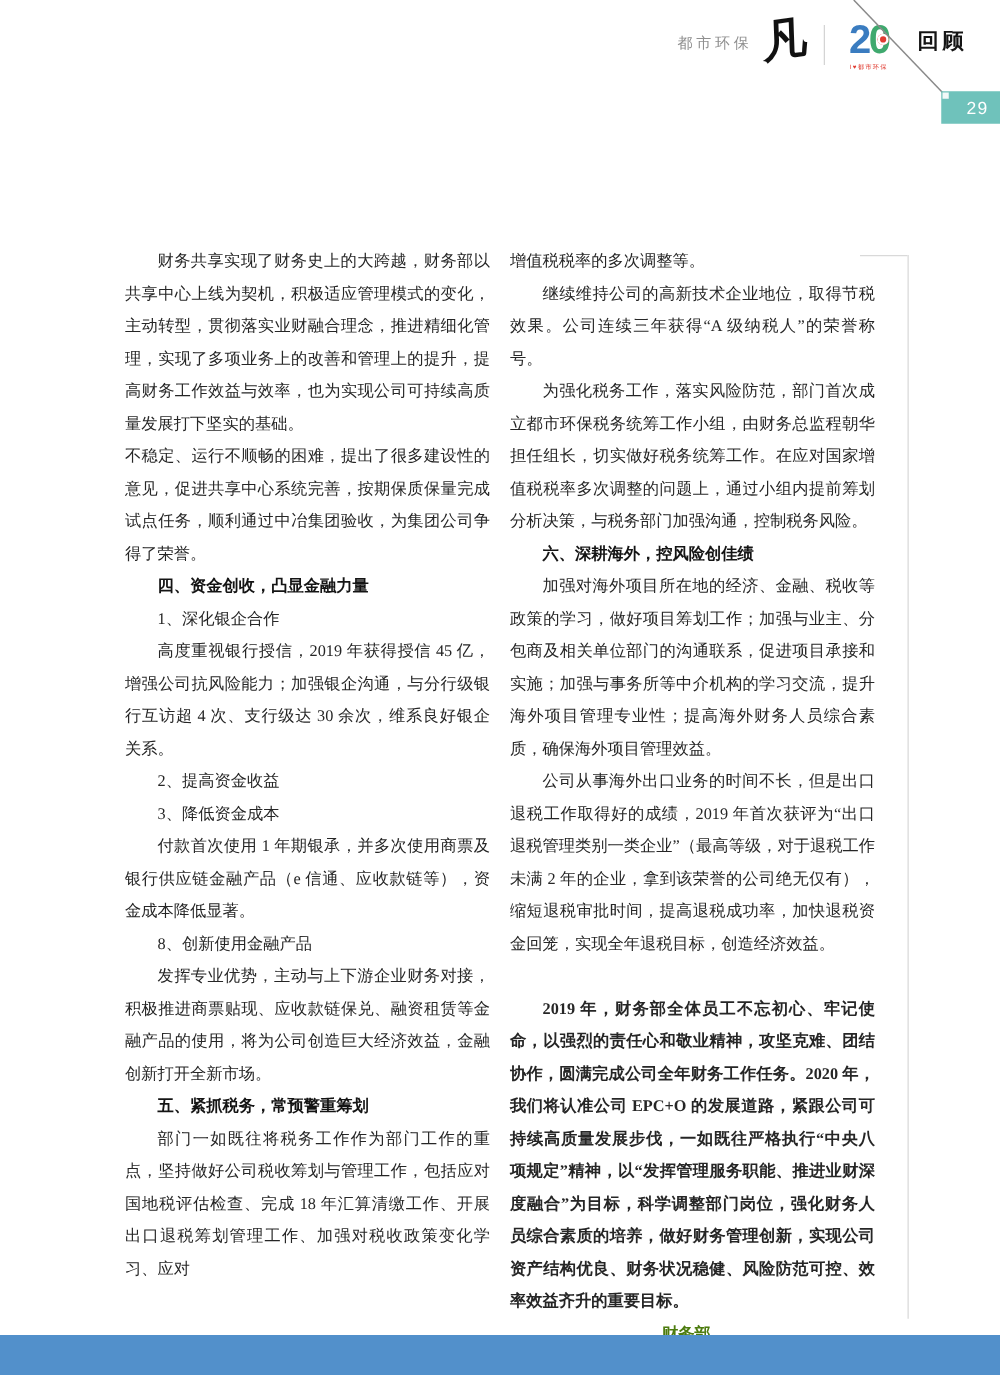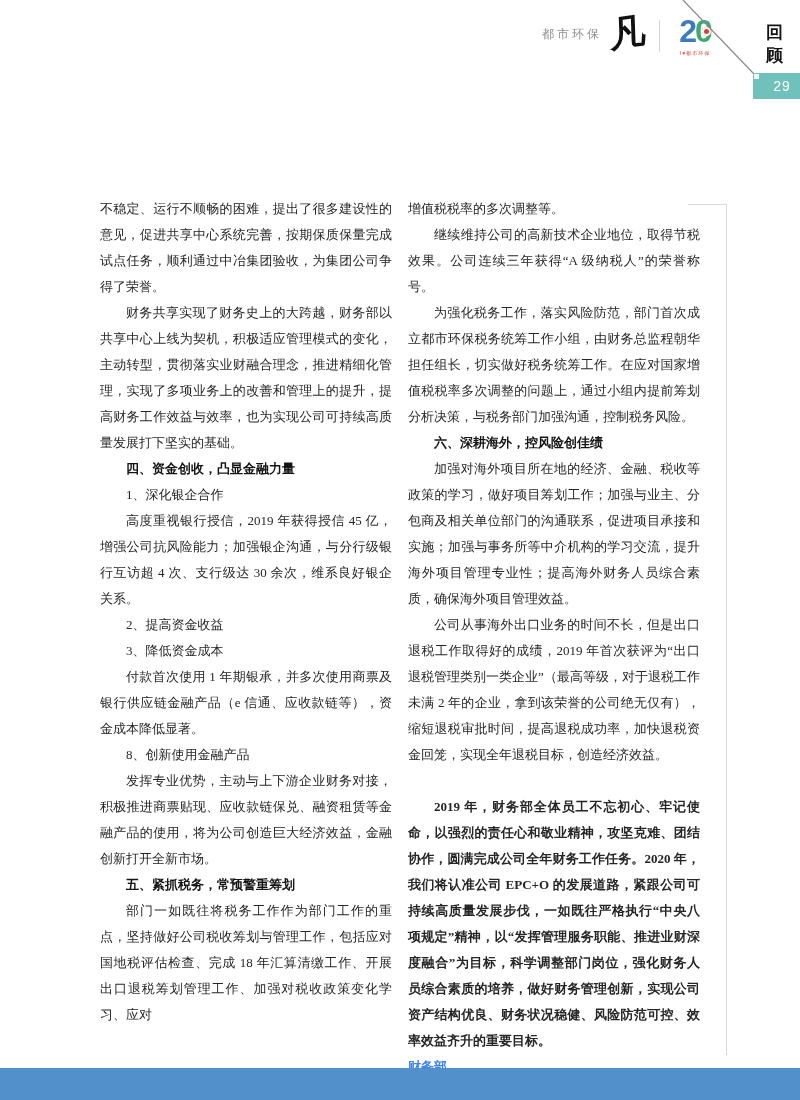--- a/index.html
+++ b/index.html
@@ -39,21 +39,21 @@
     position:absolute;right:13px;top:13px;width:9px;height:9px;border-radius:50%;
     background:var(--anniv-red);box-shadow:0 0 0 2px #fff inset;
   }
   .anniv-tagline{
     font-family:"Liberation Sans", sans-serif;font-size:5px;color:var(--anniv-red);
     margin-top:2px;letter-spacing:1px;white-space:nowrap;
   }
   .section-label{
     position:absolute;left:734px;top:21px;
     font-family:"Liberation Sans", sans-serif;font-weight:bold;
-    font-size:17px;color:#141414;letter-spacing:3px;margin-left:32px;
+    font-size:17px;color:#141414;letter-spacing:3px;
   }
   .header-diagonal{position:absolute;left:0;top:0;pointer-events:none;}
   .page-num-box{
     position:absolute;left:753px;top:73px;width:58px;height:26px;
     background:var(--teal);color:#fff;
     font-family:"Liberation Sans", sans-serif;font-size:14px;
     display:flex;align-items:center;justify-content:center;letter-spacing:1px;
   }
   .page-num-corner{position:absolute;left:1px;top:1px;width:5px;height:5px;background:#fff;opacity:.9;}
 
@@ -70,22 +70,22 @@
   .col-left{left:100px;}
   .col-right{left:408px;}
   .col p{margin:0;text-indent:2em;}
   .col p.no-indent{text-indent:0;}
   .col p.space-before{margin-top:26px;font-weight:bold;}
   .col p.heading{
     font-family:"Liberation Sans", sans-serif;font-weight:bold;color:#141414;
   }
   .col p.subitem{font-weight:normal;}
   .col p.signature{
-    font-family:"Liberation Sans", sans-serif;font-weight:bold;color:#3b82f6;
-    text-align:left;text-indent:0;padding-right:10px;
+    font-family:"Liberation Sans", sans-serif;font-weight:bold;color:#4d7c0f;
+    text-align:center;text-indent:0;padding-right:10px;
   }
 
   
   .footer-band{position:absolute;left:0;top:1068px;width:800px;height:32px;background:var(--blue);}
 </style>
 </head>
 <body>
 
 <div class="page">
 
@@ -109,22 +109,22 @@
 
   <div class="page-num-box">
     <span class="page-num-corner"></span>
     <span>29</span>
   </div>
 
   <div class="rule-h"></div>
   <div class="rule-v"></div>
 
   <div class="col col-left" id="left-column">
+      <p class="para">财务共享实现了财务史上的大跨越，财务部以共享中心上线为契机，积极适应管理模式的变化，主动转型，贯彻落实业财融合理念，推进精细化管理，实现了多项业务上的改善和管理上的提升，提高财务工作效益与效率，也为实现公司可持续高质量发展打下坚实的基础。</p>
       <p class="para no-indent">不稳定、运行不顺畅的困难，提出了很多建设性的意见，促进共享中心系统完善，按期保质保量完成试点任务，顺利通过中冶集团验收，为集团公司争得了荣誉。</p>
-      <p class="para">财务共享实现了财务史上的大跨越，财务部以共享中心上线为契机，积极适应管理模式的变化，主动转型，贯彻落实业财融合理念，推进精细化管理，实现了多项业务上的改善和管理上的提升，提高财务工作效益与效率，也为实现公司可持续高质量发展打下坚实的基础。</p>
       <p class="heading">四、资金创收，凸显金融力量</p>
       <p class="subitem">1、深化银企合作</p>
       <p class="para">高度重视银行授信，2019 年获得授信 45 亿，增强公司抗风险能力；加强银企沟通，与分行级银行互访超 4 次、支行级达 30 余次，维系良好银企关系。</p>
       <p class="subitem">2、提高资金收益</p>
       <p class="subitem">3、降低资金成本</p>
       <p class="para">付款首次使用 1 年期银承，并多次使用商票及银行供应链金融产品（e 信通、应收款链等），资金成本降低显著。</p>
       <p class="subitem">8、创新使用金融产品</p>
       <p class="para">发挥专业优势，主动与上下游企业财务对接，积极推进商票贴现、应收款链保兑、融资租赁等金融产品的使用，将为公司创造巨大经济效益，金融创新打开全新市场。</p>
       <p class="heading">五、紧抓税务，常预警重筹划</p>
       <p class="para">部门一如既往将税务工作作为部门工作的重点，坚持做好公司税收筹划与管理工作，包括应对国地税评估检查、完成 18 年汇算清缴工作、开展出口退税筹划管理工作、加强对税收政策变化学习、应对</p>

